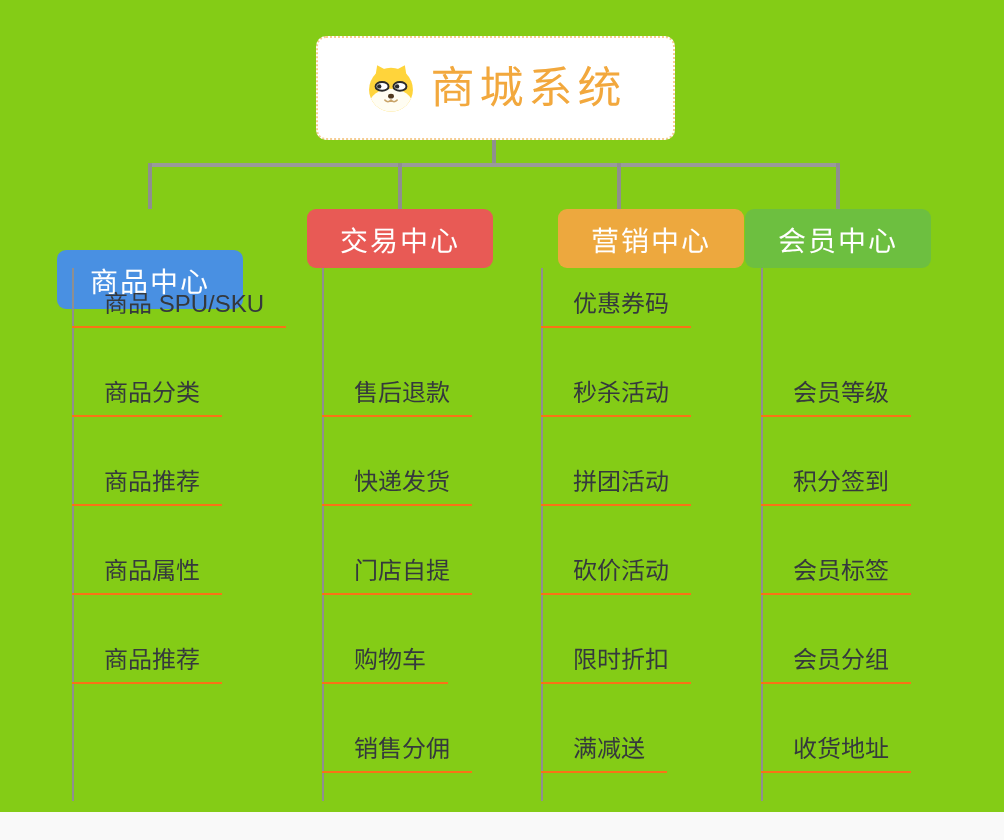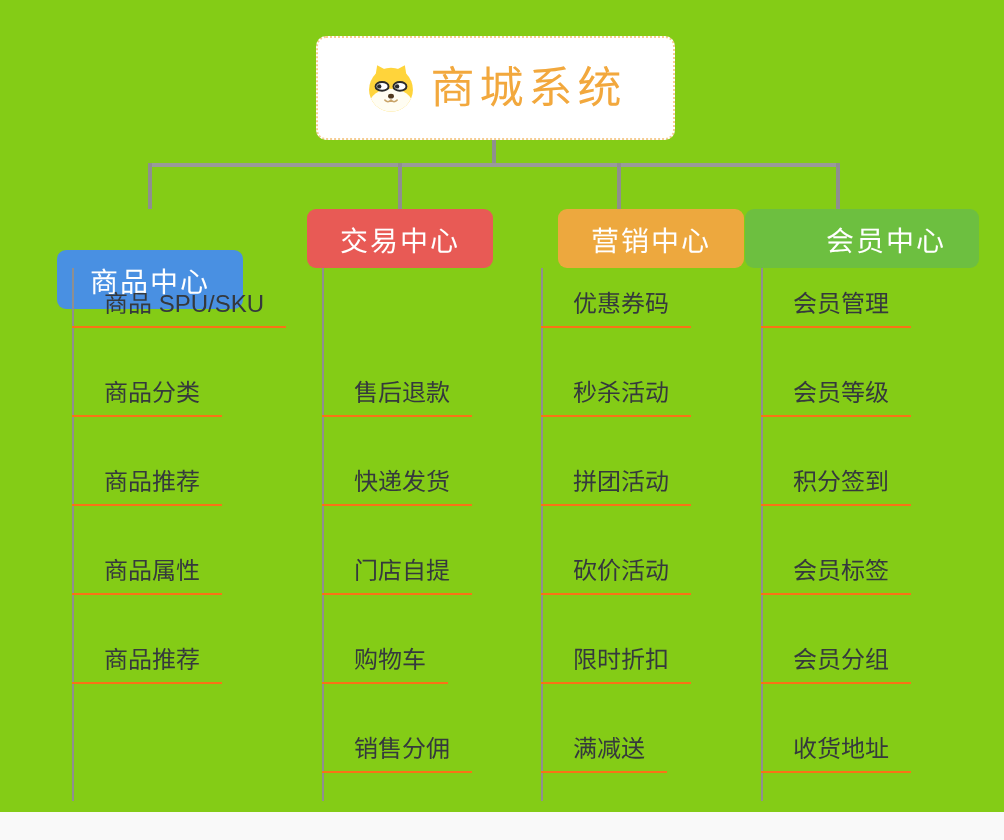--- a/index.html
+++ b/index.html
@@ -110,21 +110,21 @@
   <div class="line stub"></div>
   <div class="line hbar"></div>
   <div class="line drop dA"></div>
   <div class="line drop dB"></div>
   <div class="line drop dC"></div>
   <div class="line drop dD"></div>
 
   <div class="branch-header hA" style="background: rgb(73, 144, 226); margin-top: 41px;">商品中心</div>
   <div class="branch-header hB" style="background: rgb(232, 90, 85);">交易中心</div>
   <div class="branch-header hC" style="background: rgb(237, 168, 62); margin-left: 32px;">营销中心</div>
-  <div class="branch-header hD" style="background: rgb(109, 191, 64); padding-left: 48px;">会员中心</div>
+  <div class="branch-header hD" style="background: rgb(109, 191, 64);">会员中心</div>
 
   <div class="vline vA"></div>
   <div class="vline vB"></div>
   <div class="vline vC"></div>
   <div class="vline vD"></div>
 
   <div class="item cA r1">商品 SPU/SKU</div>
   <div class="item cA r2">商品分类</div>
   <div class="item cA r3">商品推荐</div>
   <div class="item cA r4">商品属性</div>
@@ -136,20 +136,19 @@
   <div class="item cB r5">购物车</div>
   <div class="item cB r6">销售分佣</div>
 
   <div class="item cC r1">优惠券码</div>
   <div class="item cC r2">秒杀活动</div>
   <div class="item cC r3">拼团活动</div>
   <div class="item cC r4">砍价活动</div>
   <div class="item cC r5">限时折扣</div>
   <div class="item cC r6">满减送</div>
 
-  <div class="item cD r1">会员管理</div>
   <div class="item cD r2">会员等级</div>
   <div class="item cD r3">积分签到</div>
   <div class="item cD r5">会员分组</div>
   <div class="item cD r4">会员标签</div>
   <div class="item cD r6">收货地址</div>
 
 </div>
 
 </body></html>

